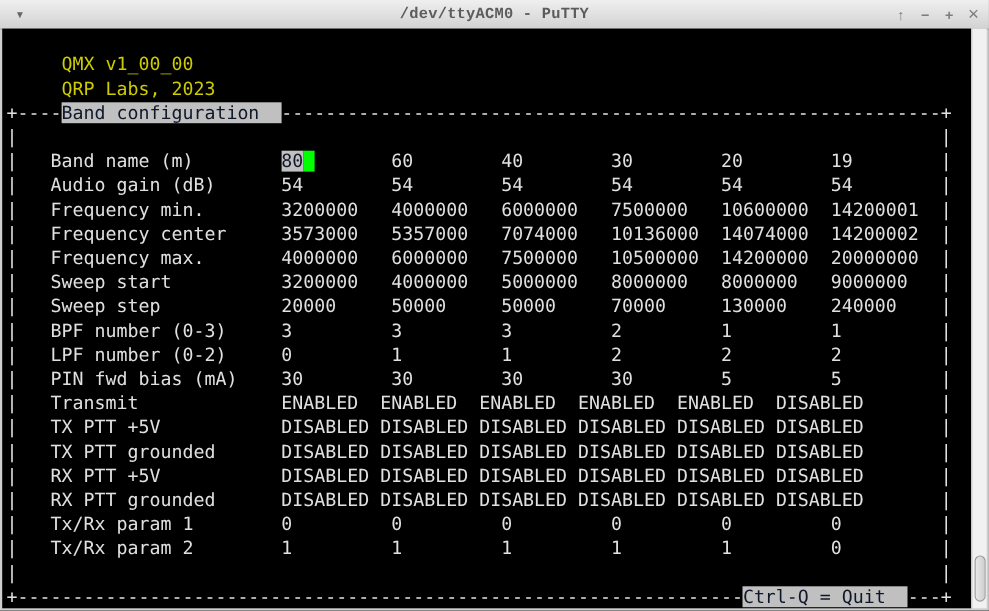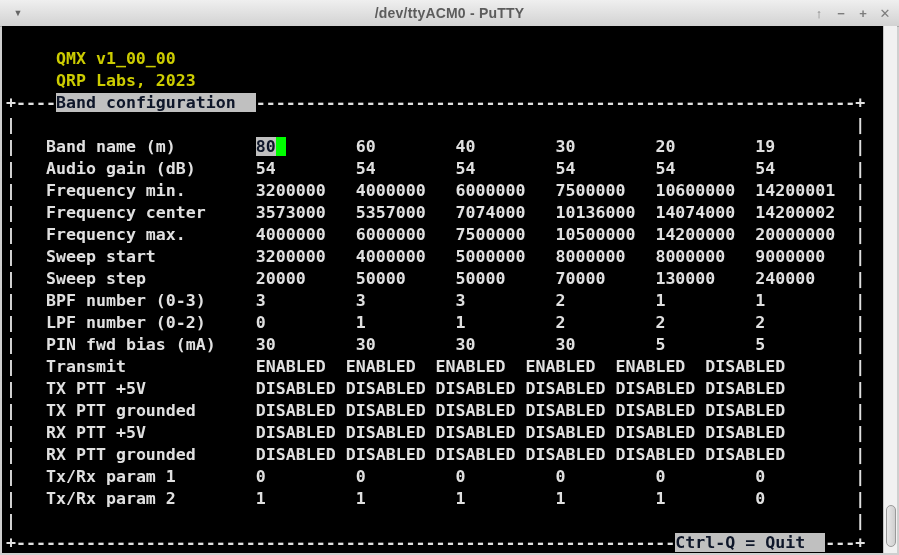--- a/index.html
+++ b/index.html
@@ -16,37 +16,38 @@
     display:flex;align-items:center;
   }
   .menu-btn{
     position:absolute;left:8px;top:0;height:26px;width:20px;
     display:flex;align-items:center;justify-content:center;
     color:#666;font-size:9px;cursor:default;
   }
   .titlebar .title{
     flex:1;text-align:center;font-weight:bold;font-size:14px;color:#5c5c5c;
     letter-spacing:0.2px;
+    font-family:Liberation Mono, monospace;
   }
   .win-buttons{
     position:absolute;right:6px;top:0;height:26px;
     display:flex;align-items:center;gap:6px;
   }
   .win-buttons span{
     width:16px;height:18px;display:flex;align-items:center;justify-content:center;
     color:#7d7d7d;font-size:13px;font-weight:bold;cursor:default;
   }
   .terminal{
     position:absolute;top:26px;left:2px;right:16px;bottom:2px;
     background:#000;overflow:hidden;
   }
   pre.screen{
     margin:0;padding:0 0 0 4px;
     font-family:"DejaVu Sans Mono","Liberation Mono",monospace;
-    font-weight:bold;font-size:16.6px;line-height:22px;
+    font-weight:normal;font-size:16.6px;line-height:22px;
     color:var(--fg,#E0E0E0);
   }
   .tline{min-height:22px;white-space:pre;}
   .yellow{color:var(--accent,#CCCC00);}
   .hl{background:var(--hlbg,#C0C0C0);color:#0f172a;}
   .cursor{background:var(--cur,#00FF00);color:#000;}
   .scrollbar{
     position:absolute;top:26px;right:2px;bottom:2px;width:14px;
     background:#F1F1F1;border-left:1px solid #C5C5C5;box-sizing:border-box;
   }

